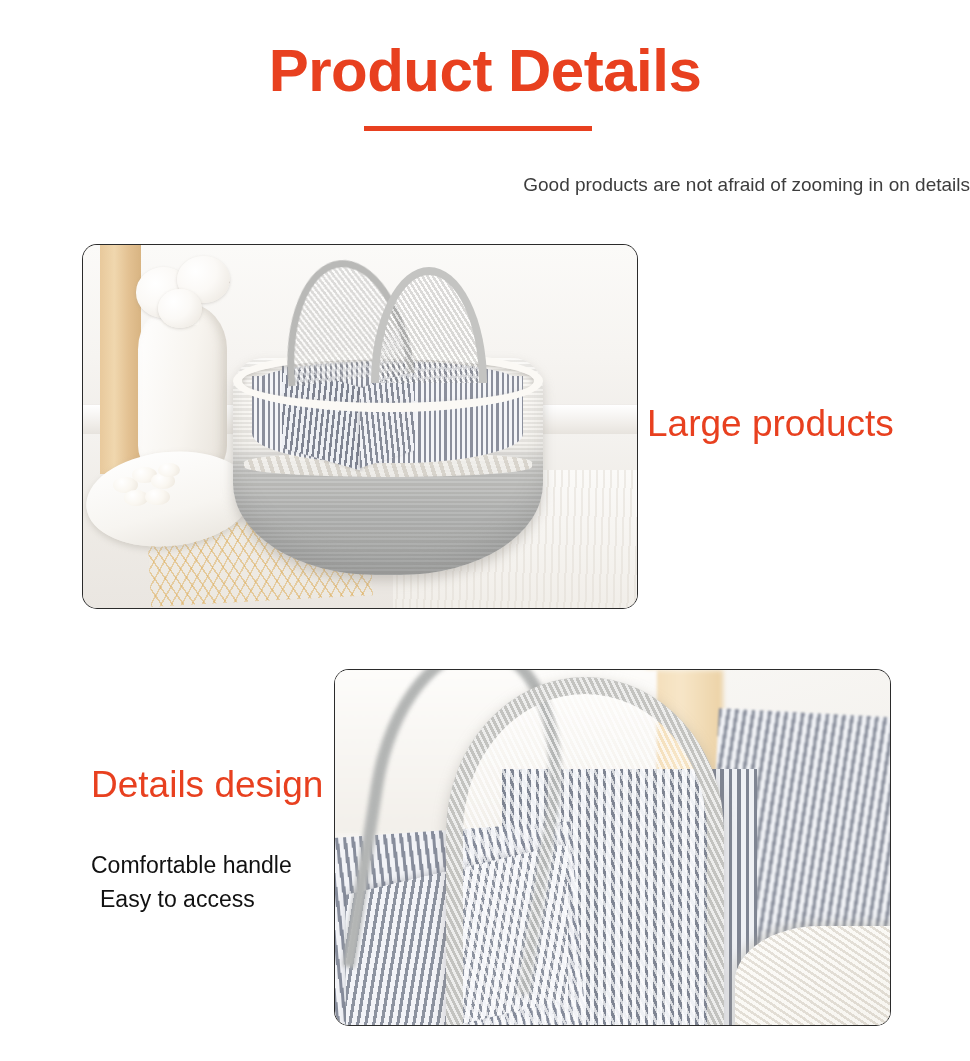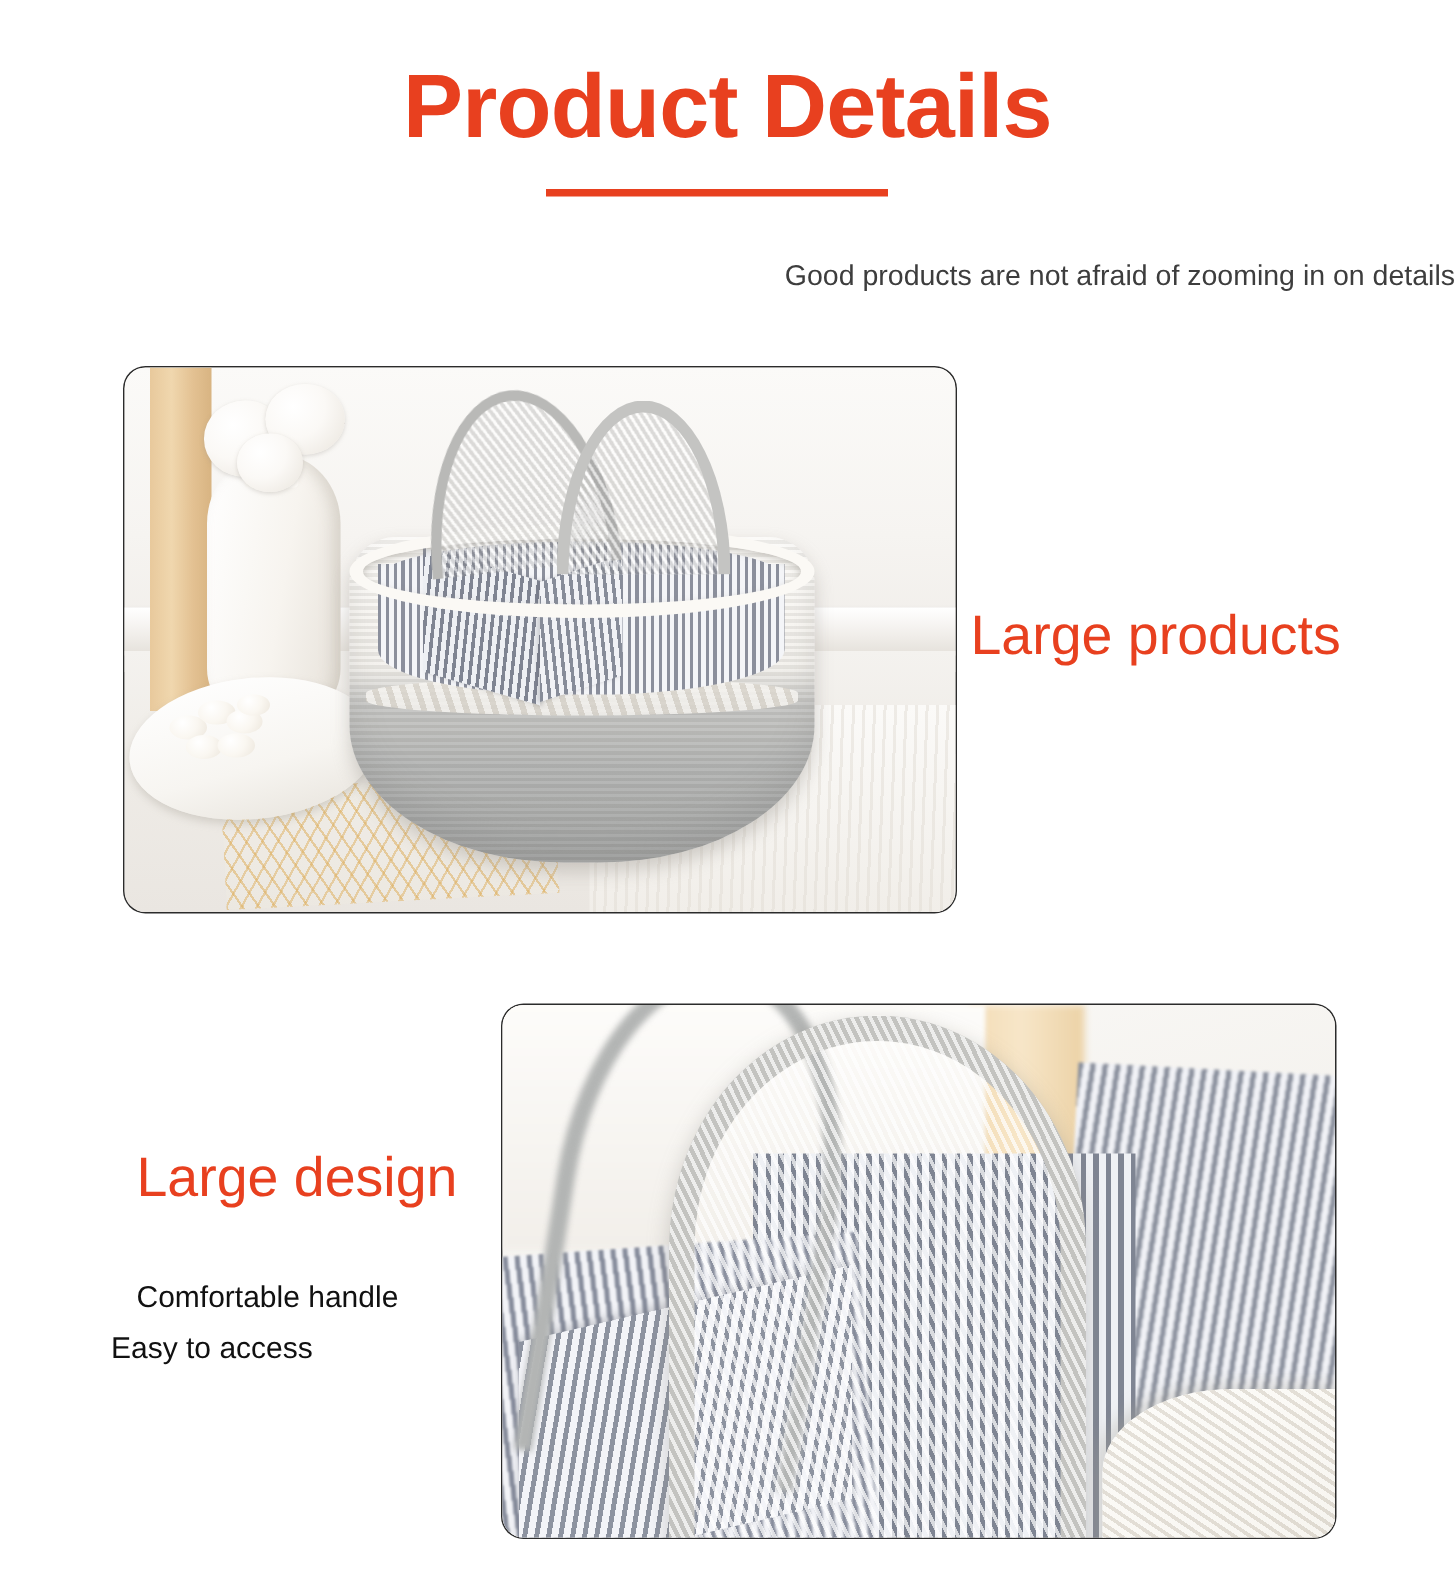--- a/index.html
+++ b/index.html
@@ -338,26 +338,26 @@
     color: #e8401f;
     font-size: 37px;
     line-height: 44px;
     white-space: nowrap;
   }
   #label-large-capacity { left: 647px; top: 402px; }
   #label-handle-design  { left: 91px;  top: 763px; }
   .label-black {
     position: absolute;
     color: #111111;
-    font-size: 20px;
+    font-size: 23px;
     line-height: 32px;
     white-space: nowrap;
   }
   #label-comfortable-handle { left: 91px; top: 849px; }
-  #label-easy-access        { left: 74px; top: 883px; }
+  #label-easy-access        { left: 100px; top: 883px; }
 </style>
 </head>
 <body>
 
 <div class="page-title">Product Details</div>
 <div class="title-underline"></div>
 <div class="page-subtitle">Good products are not afraid of zooming in on details</div>
 
 <div class="photo" id="photo-capacity">
   <div class="scene">
@@ -417,15 +417,15 @@
     <div class="layer p2-stripes-left"></div>
     <div class="layer p2-divider"></div>
     <div class="layer p2-rim"></div>
     <div class="layer p2-rim-tex"></div>
     <div class="layer p2-arc-back"></div>
     <div class="layer p2-arc"></div>
     <div class="layer p2-arc-tex"></div>
   </div>
 </div>
 
-<div class="label-red" id="label-handle-design">Large design</div>
+<div class="label-red" id="label-handle-design">Details design</div>
 <div class="label-black" id="label-comfortable-handle">Comfortable handle</div>
 <div class="label-black" id="label-easy-access">Easy to access</div>
 
 </body></html>

